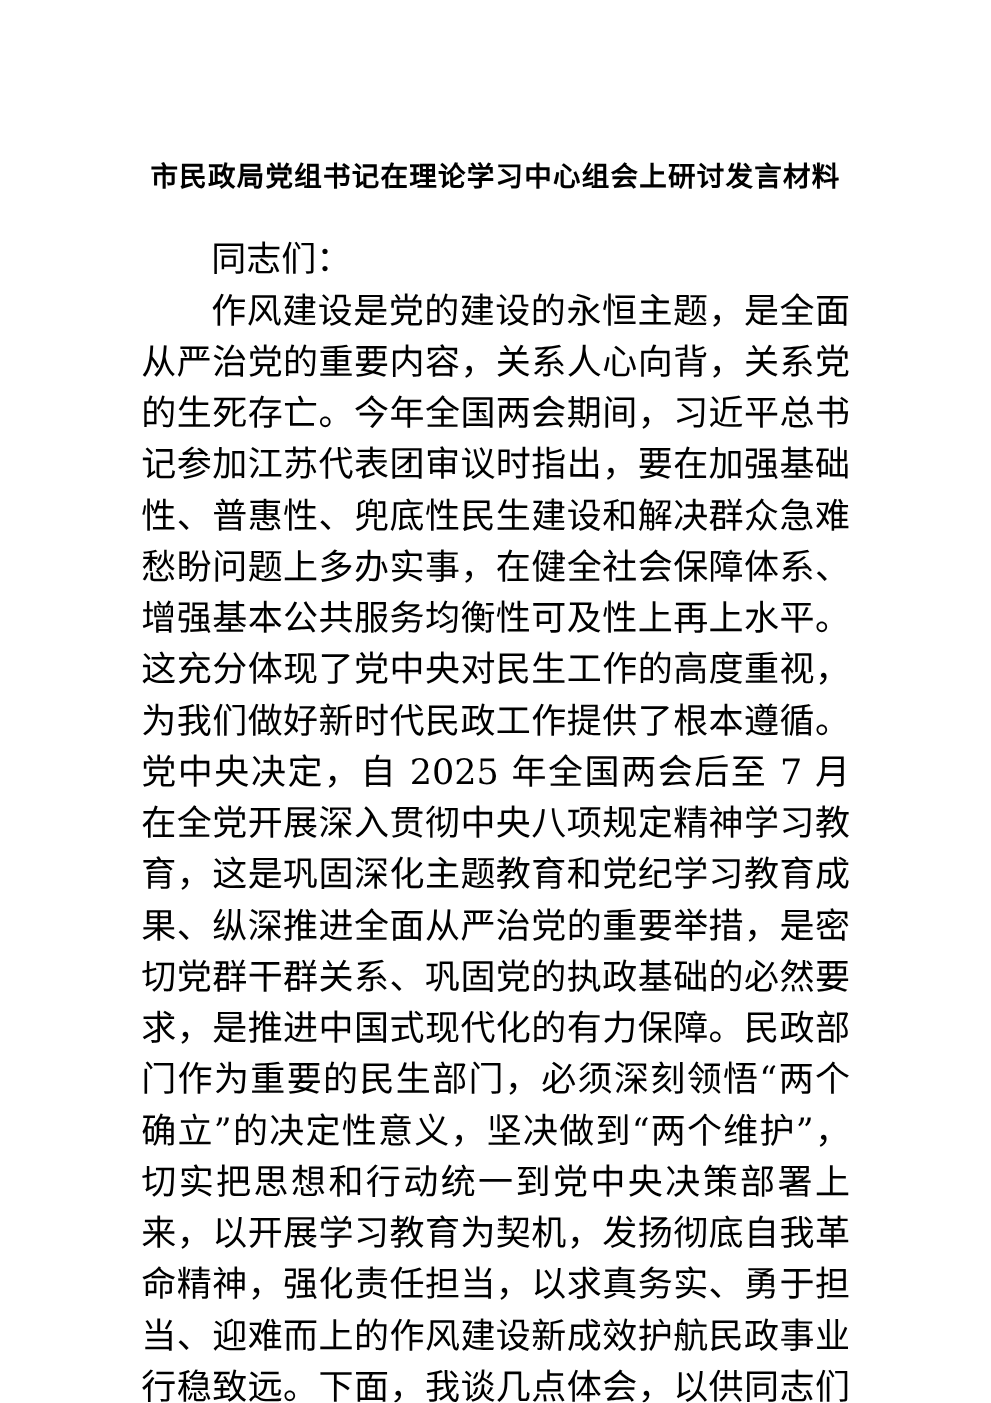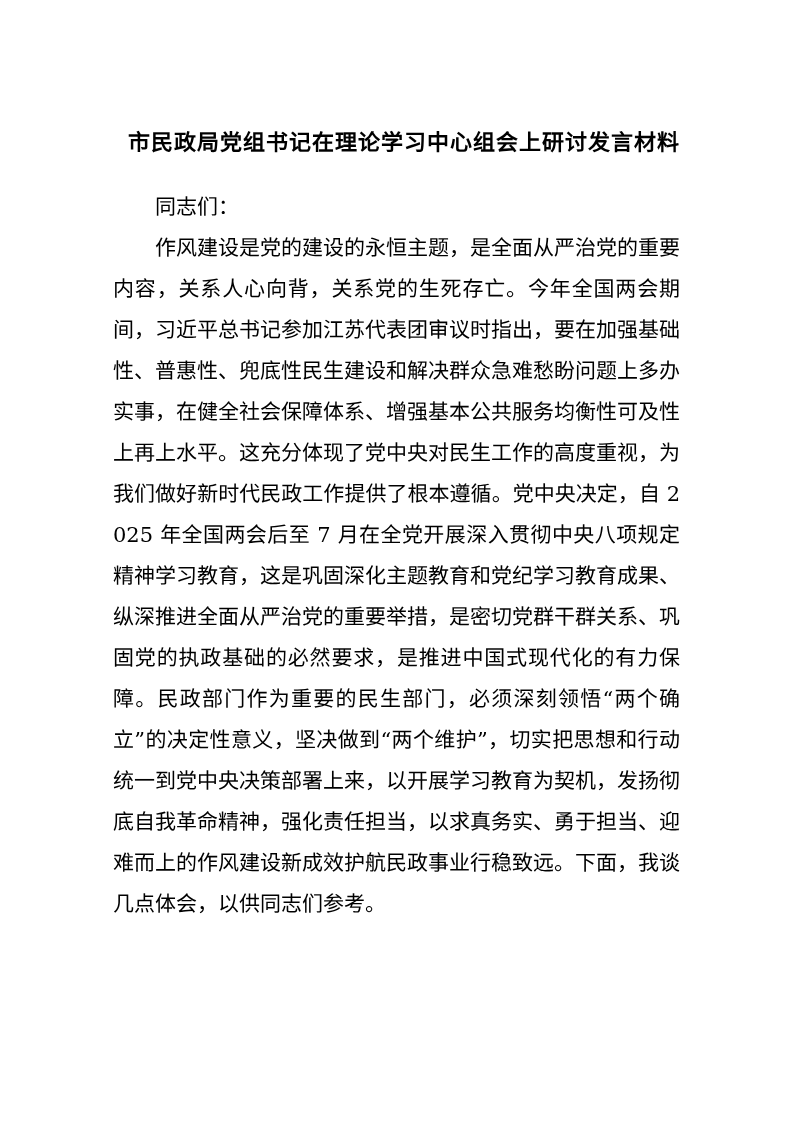--- a/index.html
+++ b/index.html
@@ -20,29 +20,29 @@
     position: absolute;
     left: 113px;
     top: 122px;
     width: 567px;
   }
   .doc-title {
     margin: 0;
     font-size: 22px;
     line-height: 40px;
     font-weight: 700;
-    text-align: right;
+    text-align: center;
     letter-spacing: 1px;
   }
   .doc-body {
     margin-top: 25px;
   }
   .doc-body p {
     margin: 0;
-    font-size: 21px;
+    font-size: 28px;
     line-height: 41px;
     text-align: justify;
     text-indent: 2em;
     word-break: break-all;
   }
   .salutation {
     text-indent: 2em;
   }
   .section-heading {
     margin-top: 8px !important;

